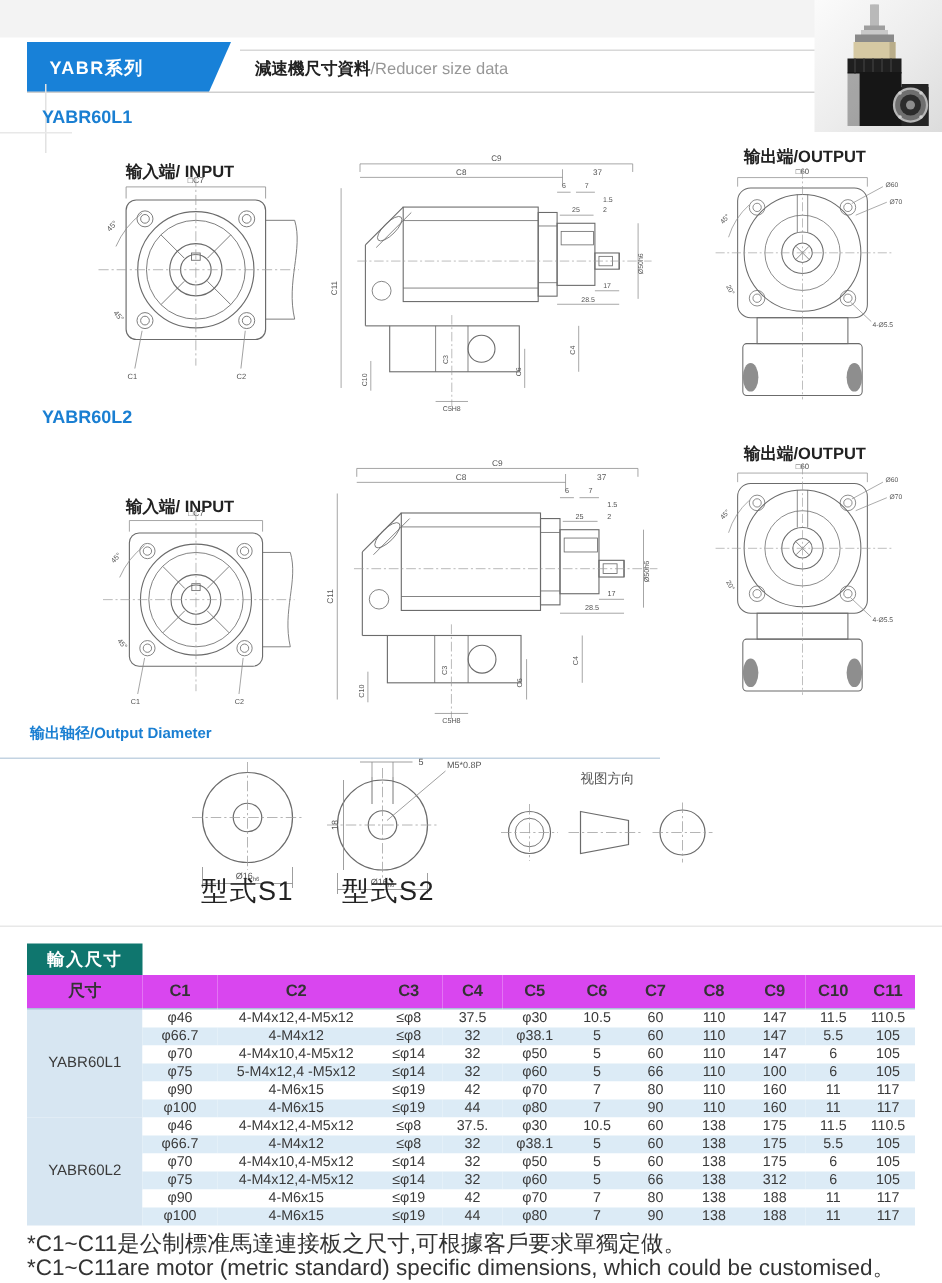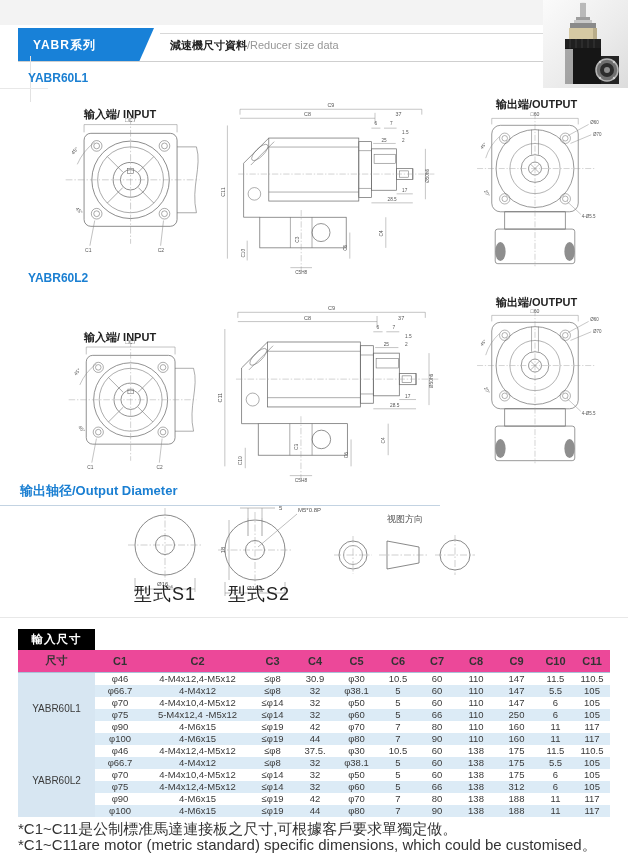--- a/index.html
+++ b/index.html
@@ -24,43 +24,43 @@
   .hline-bot { left:18px; top:61px; width:525px; height:1px; background:#cfcfcf; }
   .htitle { left:170px; top:38px; font-size:11px; }
   .htitle .zh { font-weight:bold; color:#222; }
   .htitle .en { color:#979797; }
 
   
   .regv { width:1px; background:#e2e2e2; }
   .regh { height:1px; background:#e8e8e8; }
 
   .sec-title { color:#1a7fd2; font-weight:bold; font-size:12px; }
-  .sec-title-lg { color:#1a7fd2; font-weight:bold; font-size:13px; }
+  .sec-title-lg { color:#1a7fd2; font-weight:bold; font-size:10px; }
   .dw-label { font-size:11px; font-weight:bold; color:#222; }
 
   
   svg { overflow:visible; }
   svg text { font-family:"Liberation Sans", sans-serif; fill:#555; }
   .ln { stroke:#6b6b6b; stroke-width:0.8; fill:none; }
   .lnt{ stroke:#6b6b6b; stroke-width:0.6; fill:none; }
   .dl { stroke:#8a8a8a; stroke-width:0.55; fill:none; }
   .cl { stroke:#9c9c9c; stroke-width:0.5; fill:none; stroke-dasharray:7 2 1.5 2; }
   .dim { font-size:6px; }
   .dims{ font-size:5.2px; }
   .shade { fill:#8e8e8e; }
 
   .type-label { font-size:18px; color:#222; letter-spacing:1px; }
 
   
-  .tab { left:18px; top:629px; width:77px; height:21px; background:#000000; color:#fff;
+  .tab { left:18px; top:629px; width:77px; height:21px; background:#0f766e; color:#fff;
     font-size:11.5px; font-weight:bold; display:flex; align-items:center; justify-content:center;
     letter-spacing:1px; }
   table.sheet { left:18px; top:650px; position:absolute; border-collapse:collapse;
     table-layout:fixed; width:592px; font-size:9.5px; color:#3a3a3a; }
-  table.sheet thead th { background:#ec4899; color:#333; font-size:11px; font-weight:bold;
+  table.sheet thead th { background:#d946ef; color:#333; font-size:11px; font-weight:bold;
     height:22px; border-bottom:1px solid #a9c2d8; }
   table.sheet td { text-align:center; height:12px; line-height:12px; padding:0;
     white-space:nowrap; background:#fff; }
   table.sheet tr.alt td { background:#dcebf6; }
   table.sheet td.group-cell { background:#d7e6f2 !important; font-size:10px; }
   table.sheet th { text-align:center; }
 
   .note { left:18px; font-size:15px; color:#333; }
 </style>
 </head>
@@ -473,21 +473,21 @@
         <th>C10</th>
         <th>C11</th>
       </tr>
     </thead>
   <tbody>
       <tr>
         <td rowspan="6" class="group-cell">YABR60L1</td>
         <td>φ46</td>
         <td>4-M4x12,4-M5x12</td>
         <td>≤φ8</td>
-        <td>30.9</td>
+        <td>37.5</td>
         <td>φ30</td>
         <td>10.5</td>
         <td>60</td>
         <td>110</td>
         <td>147</td>
         <td>11.5</td>
         <td>110.5</td>
       </tr>
       <tr class="alt">
         <td>φ66.7</td>
@@ -517,21 +517,21 @@
       </tr>
       <tr class="alt">
         <td>φ75</td>
         <td>5-M4x12,4 -M5x12</td>
         <td>≤φ14</td>
         <td>32</td>
         <td>φ60</td>
         <td>5</td>
         <td>66</td>
         <td>110</td>
-        <td>250</td>
+        <td>100</td>
         <td>6</td>
         <td>105</td>
       </tr>
       <tr>
         <td>φ90</td>
         <td>4-M6x15</td>
         <td>≤φ19</td>
         <td>42</td>
         <td>φ70</td>
         <td>7</td>

